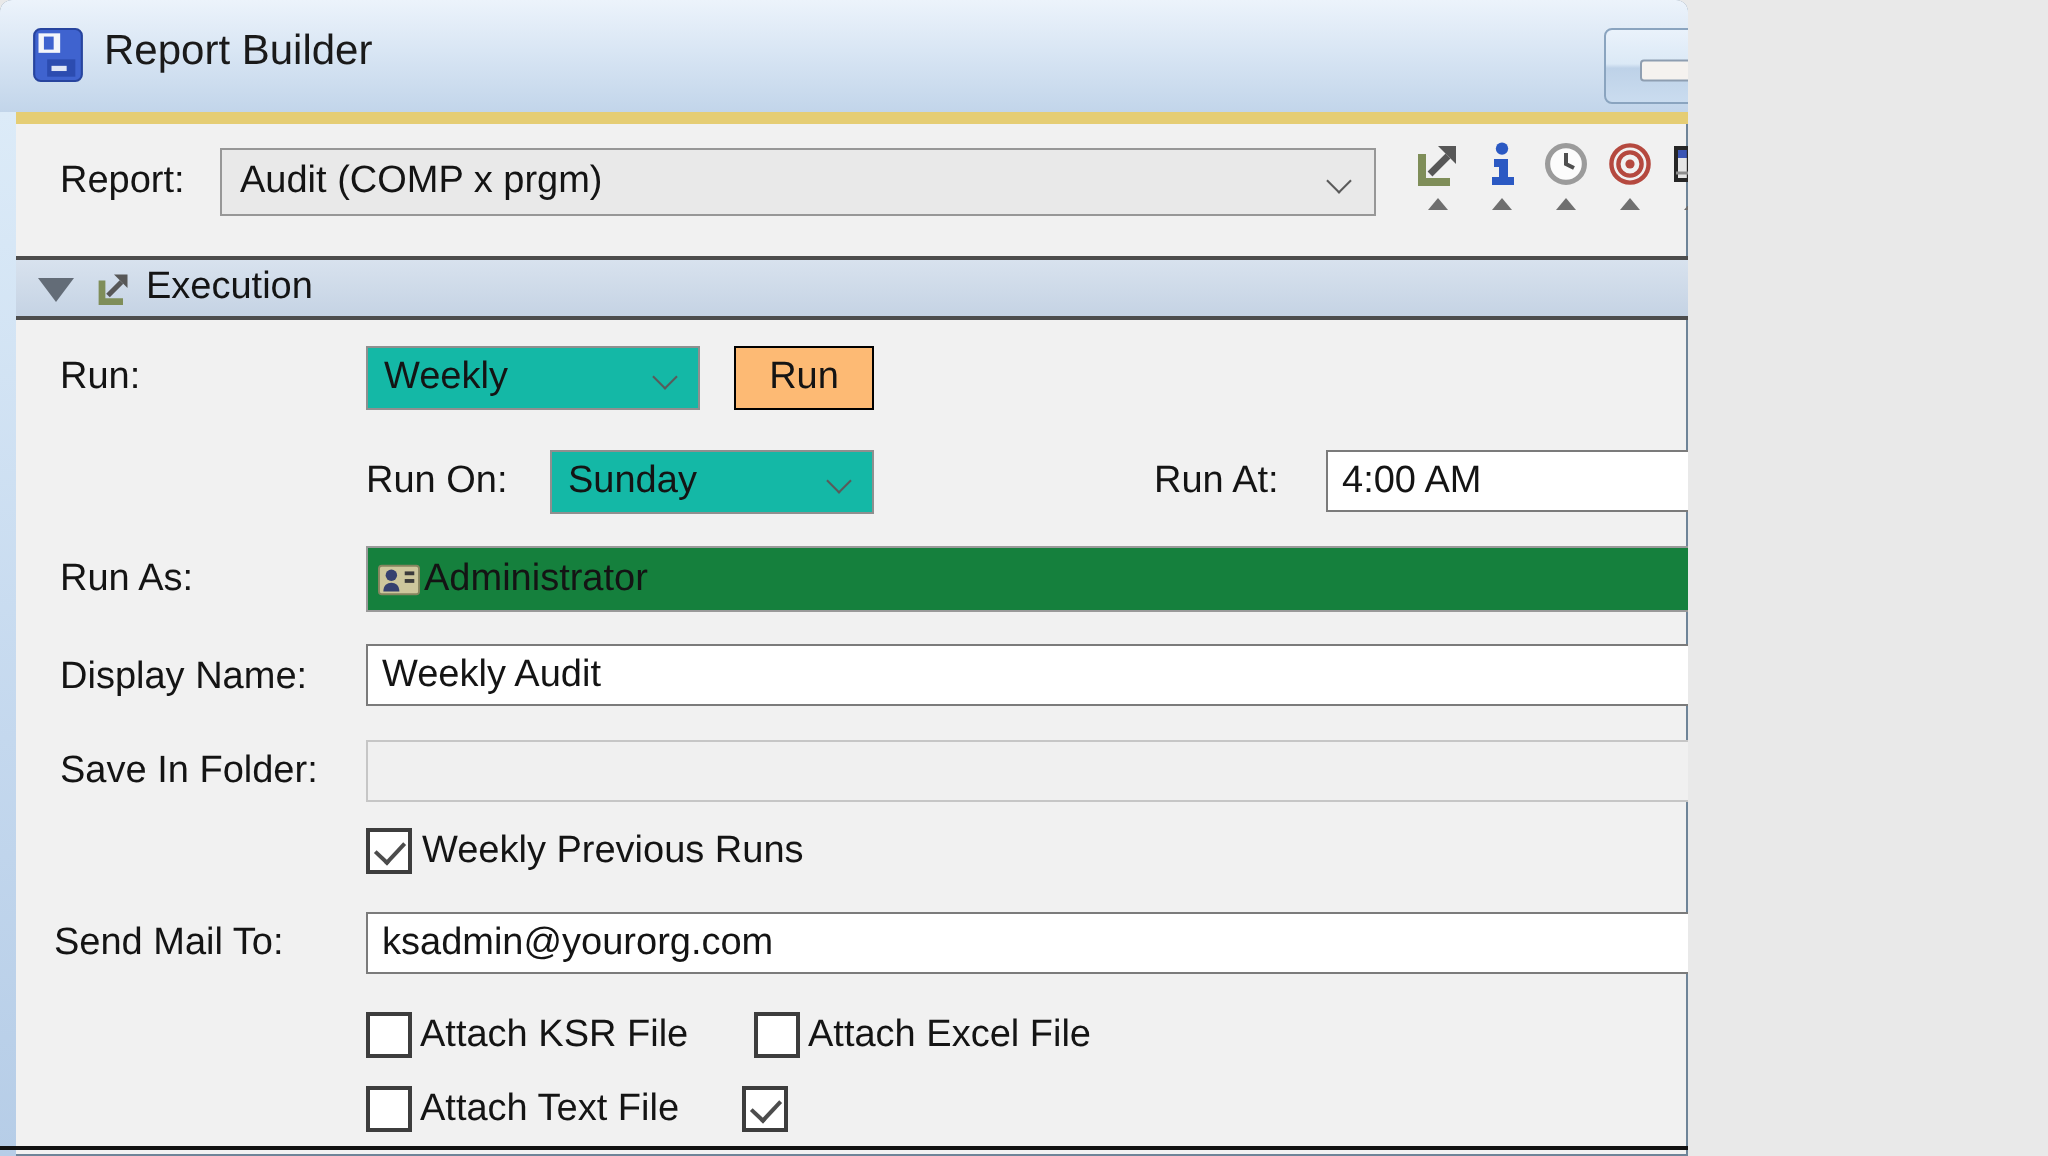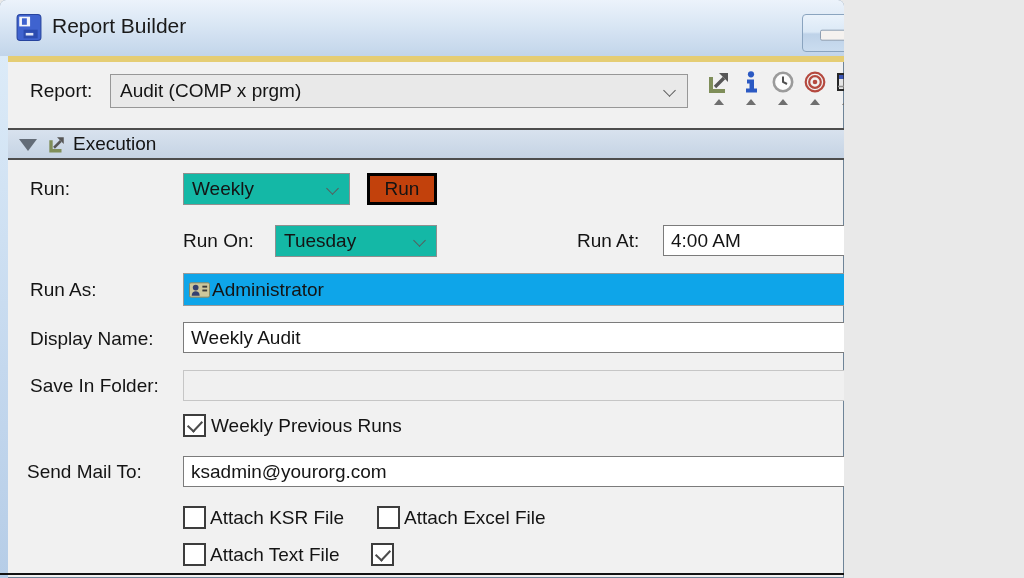--- a/index.html
+++ b/index.html
@@ -77,31 +77,31 @@
   
   .flabel{position:absolute;height:26px;line-height:26px;font-size:19px;white-space:nowrap;}
   .dropdown{
     position:absolute;box-sizing:border-box;height:32px;background:#14b8a6;
     border:1px solid #8f8f8f;display:flex;align-items:center;padding-left:8px;
     font-size:19px;cursor:default;
   }
   .dd-chev{position:absolute;right:12px;top:10px;width:8px;height:8px;
     border-right:1.6px solid #5a5a5a;border-bottom:1.6px solid #5a5a5a;transform:rotate(45deg);}
   .btn{
-    position:absolute;box-sizing:border-box;height:32px;background:#c2410c;
-    border:3px solid #000000;font-size:19px;font-family:"Liberation Sans",sans-serif;
+    position:absolute;box-sizing:border-box;height:32px;background:#fdba74;
+    border:1px solid #000000;font-size:19px;font-family:"Liberation Sans",sans-serif;
     display:flex;align-items:center;justify-content:center;cursor:default;
   }
   .tinput{
     position:absolute;box-sizing:border-box;height:31px;background:#fff;
     border:1px solid #7b7b7b;font-size:19px;font-family:"Liberation Sans",sans-serif;
     padding:0 0 0 7px;color:#141414;outline:none;
   }
   .rofield{
-    position:absolute;box-sizing:border-box;height:33px;background:#0ea5e9;
+    position:absolute;box-sizing:border-box;height:33px;background:#15803d;
     border:1px solid #9a9a9a;display:flex;align-items:center;padding-left:5px;font-size:19px;
   }
   .disfield{
     position:absolute;box-sizing:border-box;height:31px;background:#f0f0f0;
     border:1px solid #c6c6c6;
   }
   .checkbox{
     position:absolute;width:23px;height:23px;box-sizing:border-box;background:#fff;
     border:2px solid #3d3d3d;cursor:default;
   }
@@ -250,21 +250,21 @@
 
   <div class="flabel" style="left:30px;top:176px;">Run:</div>
   <div class="dropdown" style="left:183px;top:173px;width:167px;">
     <span>Weekly</span>
     <div class="dd-chev"></div>
   </div>
   <div class="btn" style="left:367px;top:173px;width:70px;">Run</div>
 
   <div class="flabel" style="left:183px;top:228px;">Run On:</div>
   <div class="dropdown" style="left:275px;top:225px;width:162px;">
-    <span>Tuesday</span>
+    <span>Sunday</span>
     <div class="dd-chev"></div>
   </div>
   <div class="flabel" style="left:577px;top:228px;">Run At:</div>
   <input class="tinput" style="left: 663px; top: 225px; width: 292px;" value="4:00 AM">
 
   <div class="flabel" style="left:30px;top:277px;">Run As:</div>
   <div class="rofield" style="left:183px;top:273px;width:772px;">
     <svg width="21" height="16" viewBox="0 0 22 16" style="margin-right:2px;">
       <rect x="0.5" y="0.5" width="21" height="15" rx="1.5" fill="#cdc79c" stroke="#86855f"></rect>
       <circle cx="7" cy="5.5" r="3" fill="#35416f"></circle>

